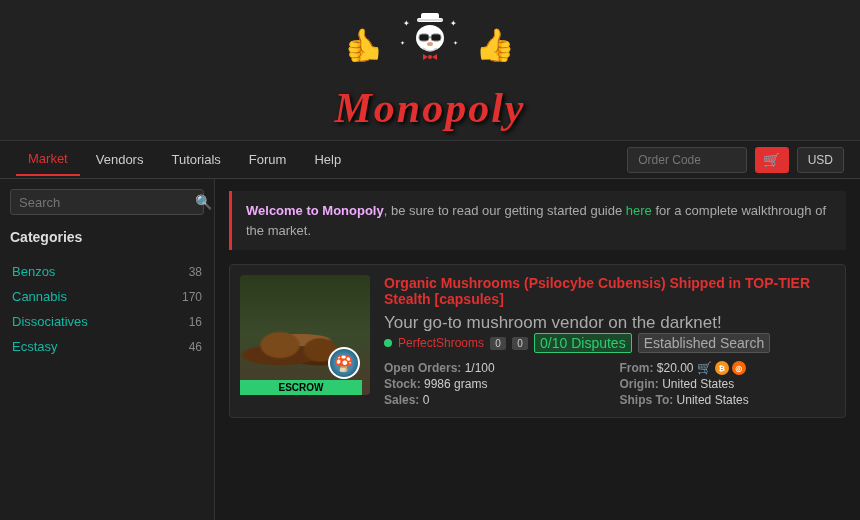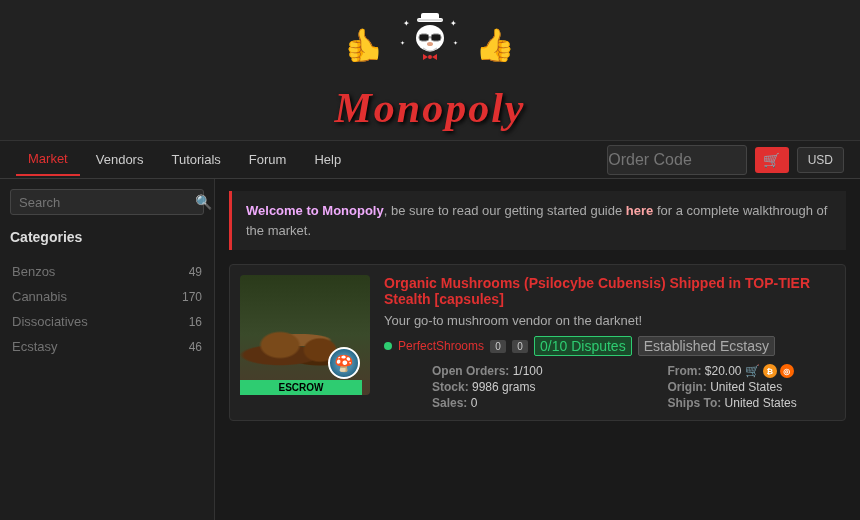--- a/index.html
+++ b/index.html
@@ -73,24 +73,24 @@
     }
     .nav-right {
       display: flex;
       align-items: center;
       gap: 8px;
     }
     .order-code-input {
       background: #2a2a2a;
       border: 1px solid #444;
       color: #888;
-      padding: 5px 0;
+      padding: 5px 10px;
       border-radius: 3px;
-      font-size: 16px;
-      width: 140px;
+      font-size: 12px;
+      width: 120px;
     }
     .cart-btn {
       background: #e03030;
       border: none;
       color: #fff;
       padding: 5px 8px;
       border-radius: 3px;
       cursor: pointer;
       font-size: 14px;
     }
@@ -148,21 +148,21 @@
       padding-bottom: 4px;
     }
     .category-item {
       display: flex;
       justify-content: space-between;
       align-items: center;
       padding: 5px 2px;
       cursor: pointer;
     }
     .category-name {
-      color: #737373;
+      color: #14b8a6;
       font-size: 13px;
     }
     .category-count {
       color: #888;
       font-size: 12px;
     }
 
     
     .content {
       flex: 1;
@@ -176,23 +176,22 @@
       padding: 10px 14px;
       margin-bottom: 14px;
       font-size: 13px;
       color: #aaa;
       line-height: 1.5;
     }
     .welcome-banner strong {
       color: #f0abfc;
     }
     .welcome-link {
-      color: #fca5a5;
-      cursor: pointer;
-      font-weight: bold;
+      color: #22c55e;
+      cursor: pointer;
     }
 
     
     .product-card {
       display: flex;
       gap: 14px;
       background: #222;
       border: 1px solid #333;
       padding: 10px;
       border-radius: 4px;
@@ -254,22 +253,21 @@
     }
     .product-title {
       color: #e03030;
       font-size: 14px;
       font-weight: bold;
       margin-bottom: 6px;
       cursor: pointer;
     }
     .product-desc {
       color: #aaa;
-      font-size: 13px;
-      margin-bottom: 8px;
+      font-size: 17px;
     }
     .vendor-row {
       display: flex;
       align-items: center;
       gap: 6px;
       margin-bottom: 8px;
     }
     .vendor-dot {
       width: 8px;
       height: 8px;
@@ -306,21 +304,20 @@
     .product-details {
       display: grid;
       grid-template-columns: 1fr 1fr;
       gap: 2px 20px;
       font-size: 12px;
       color: #aaa;
     }
     .detail-label {
       color: #888;
       font-weight: bold;
-      margin-left: 48px;
     }
     .detail-value {
       color: #ccc;
     }
     .price-icons {
       display: inline-flex;
       gap: 3px;
       align-items: center;
     }
     .btc-icon {
@@ -413,21 +410,21 @@
 
   <aside class="sidebar">
     <div class="search-box">
       <input class="search-input" type="text" placeholder="Search" style="">
       <span class="search-icon">🔍</span>
     </div>
     <div class="categories-title">Categories</div>
 
     <div class="category-item">
       <span class="category-name">Benzos</span>
-      <span class="category-count">49</span>
+      <span class="category-count">38</span>
     </div>
     <div class="category-item">
       <span class="category-name">Cannabis</span>
       <span class="category-count">170</span>
     </div>
     <div class="category-item">
       <span class="category-name">Dissociatives</span>
       <span class="category-count">16</span>
     </div>
     <div class="category-item">
@@ -455,21 +452,21 @@
       <div class="product-info">
         <div class="product-title">Organic Mushrooms (Psilocybe Cubensis) Shipped in TOP-TIER Stealth [capsules]</div>
         <div class="product-desc">Your go-to mushroom vendor on the darknet!</div>
 
         <div class="vendor-row">
           <span class="vendor-dot"></span>
           <span class="vendor-name">PerfectShrooms</span>
           <span class="badge-count">0</span>
           <span class="badge-count">0</span>
           <span class="badge badge-green">0/10 Disputes</span>
-          <span class="badge">Established Ecstasy</span>
+          <span class="badge">Established Search</span>
         </div>
 
         <div class="product-details">
           <div>
             <span class="detail-label">Open Orders: </span>
             <span class="detail-value">1/100</span>
           </div>
           <div>
             <span class="detail-label">From: </span>
             <span class="detail-value">$20.00</span>

